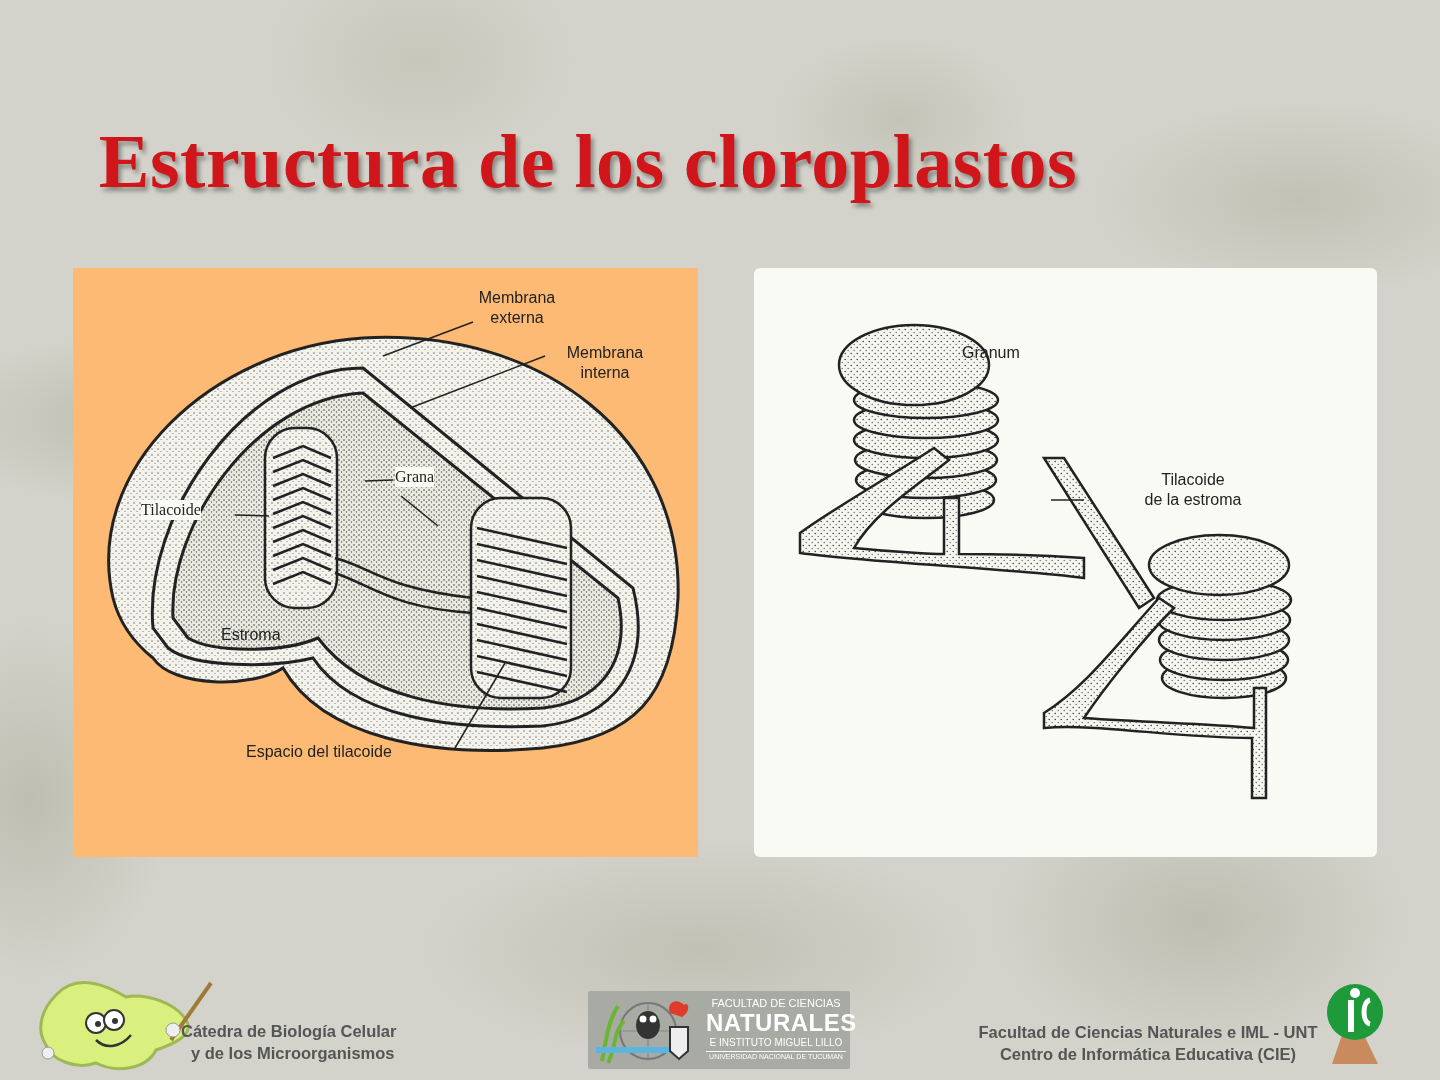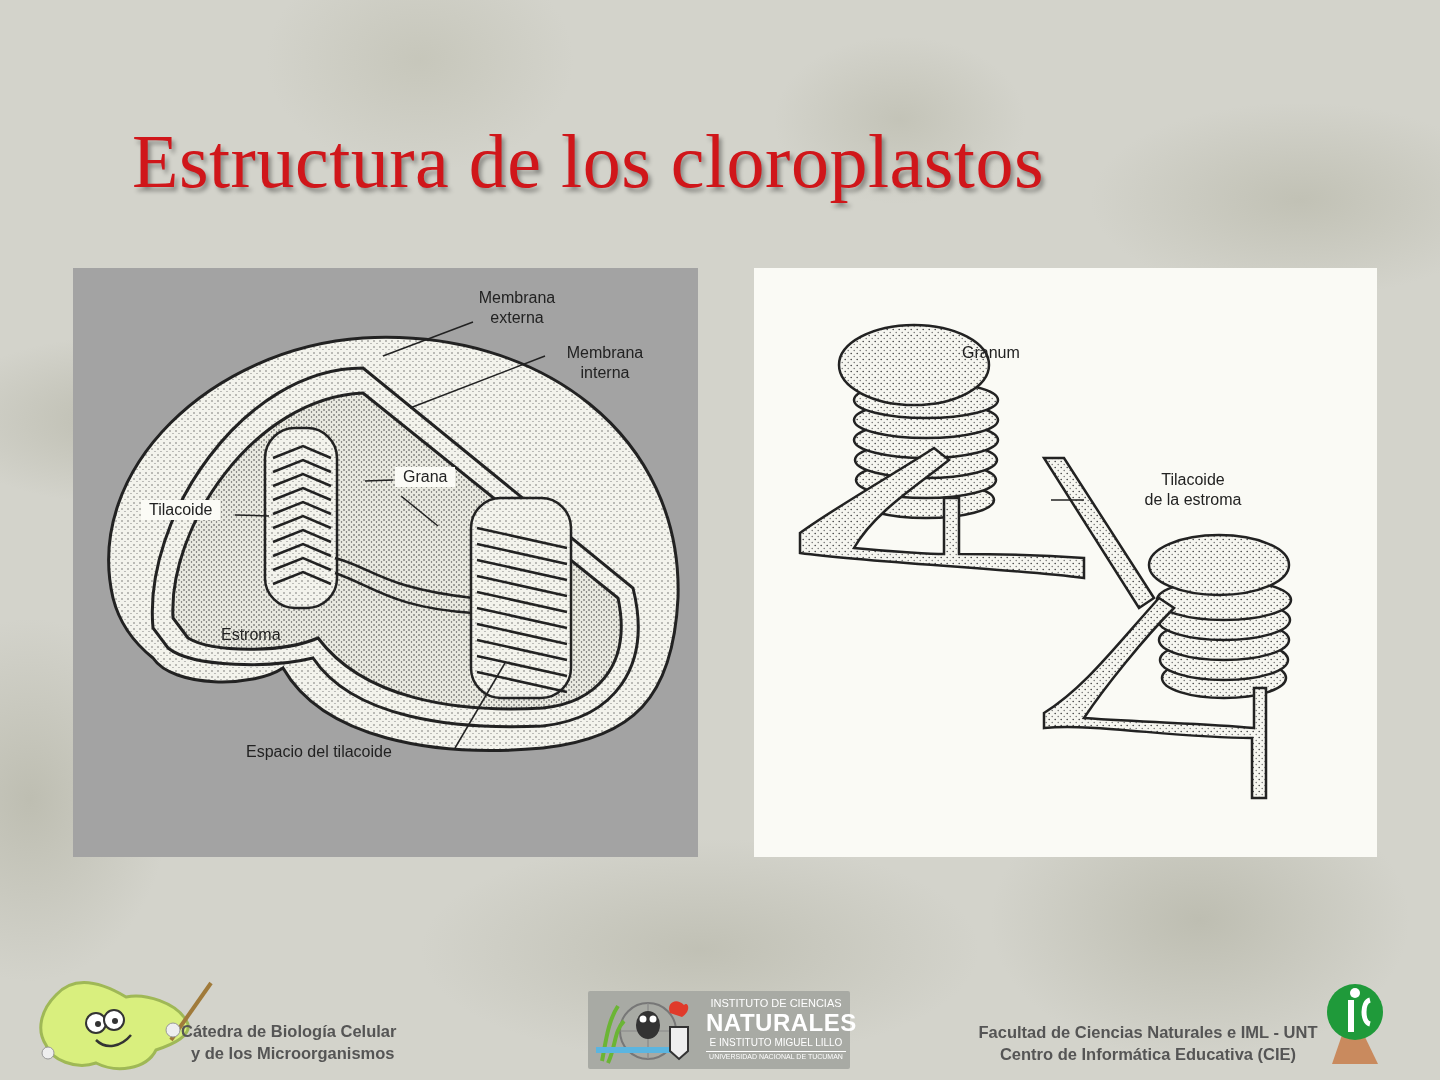--- a/index.html
+++ b/index.html
@@ -14,33 +14,34 @@
       radial-gradient(ellipse 200px 260px at 30px 800px, rgba(150,150,130,0.35), transparent 70%),
       radial-gradient(ellipse 180px 120px at 900px 120px, rgba(160,160,140,0.3), transparent 70%),
       #d3d3cb;
     font-family: "Liberation Sans", sans-serif;
   }
   .title {
     position: absolute; left: 0; width: 1176px; top: 118px;
     text-align: center; font-family: "Liberation Serif", "DejaVu Serif", serif;
     font-size: 76px; color: #d0161a; letter-spacing: 0.5px;
     text-shadow: 3px 4px 4px rgba(0,0,0,0.35);
+    font-weight: bold;
   }
   .panel {
-    position: absolute; background: #a3a3a3; overflow: hidden;
+    position: absolute; background: #fdba74; overflow: hidden;
   }
   .panel-left { left: 73px; top: 268px; width: 625px; height: 589px; }
-  .panel-right { left: 754px; top: 268px; width: 623px; height: 589px; background: #fafaf5; }
+  .panel-right { left: 754px; top: 268px; width: 623px; height: 589px; background: #fafaf5; border-radius: 6px; }
   .panel svg { position: absolute; left: 0; top: 0; }
   .lbl {
     position: absolute; font-family: "Liberation Sans", sans-serif;
     font-size: 16px; color: #222; line-height: 20px; text-align: center;
     background: transparent;
   }
-  .lbl.box { background: #fbfbf6; padding: 0 8px; }
+  .lbl.box { background: #fbfbf6; padding: 0 0; font-family: Liberation Serif, serif; }
   .footer-text {
     position: absolute; font-family: "Liberation Sans", sans-serif;
     font-weight: bold; font-size: 16.5px; color: #555; line-height: 22px;
   }
   .logo { position: absolute; }
   .fcn-logo {
     position: absolute; left: 588px; top: 991px; width: 262px; height: 78px;
     background: #a8aaa4; border-radius: 2px;
   }
   .fcn-text {
@@ -171,21 +172,21 @@
     <circle cx="60" cy="40" r="28" fill="none" stroke="#777" stroke-width="2"></circle>
     <path d="M 32 40 L 88 40 M 60 12 L 60 68" stroke="#888" stroke-width="1.2"></path>
     <path d="M 14 70 C 18 50, 20 30, 30 15 M 20 72 C 28 55, 26 40, 36 30" stroke="#6bb535" stroke-width="4" fill="none"></path>
     <rect x="8" y="56" width="80" height="6" fill="#5bb5e0"></rect>
     <ellipse cx="60" cy="34" rx="12" ry="14" fill="#333"></ellipse>
     <circle cx="55" cy="28" r="3.5" fill="#fff"></circle>
       <circle cx="65" cy="28" r="3.5" fill="#fff"></circle>
     <path d="M 82 22 C 78 12, 88 6, 96 14 C 100 10, 104 20, 94 26 Z" fill="#e03a2a"></path>
     <path d="M 82 36 L 100 36 L 100 60 L 91 68 L 82 60 Z" fill="#eee" stroke="#333" stroke-width="2"></path>
   </svg>
-  <div class="fcn-text" style="top:6px; font-size:11px;">INSTITUTO DE CIENCIAS</div>
+  <div class="fcn-text" style="top:6px; font-size:11px;">FACULTAD DE CIENCIAS</div>
   <div class="fcn-text" style="top:18px; font-size:24px; font-weight:bold; letter-spacing:0.5px;text-align:right;">NATURALES</div>
   <div class="fcn-text" style="top:46px; font-size:10px;">E INSTITUTO MIGUEL LILLO</div>
   <div class="fcn-text" style="top:60px; font-size:7px; border-top:1px solid #fff; padding-top:1px;">UNIVERSIDAD NACIONAL DE TUCUMAN</div>
 </div>
 
 <div class="footer-text" style="left:962px; top:1021px; text-align:center; width:372px;">
   <div>Facultad de Ciencias Naturales e IML - UNT</div>
   <div>Centro de Informática Educativa (CIE)</div>
 </div>
 <svg class="logo" style="left:1322px; top:980px;" width="66" height="86" viewBox="0 0 66 86">

